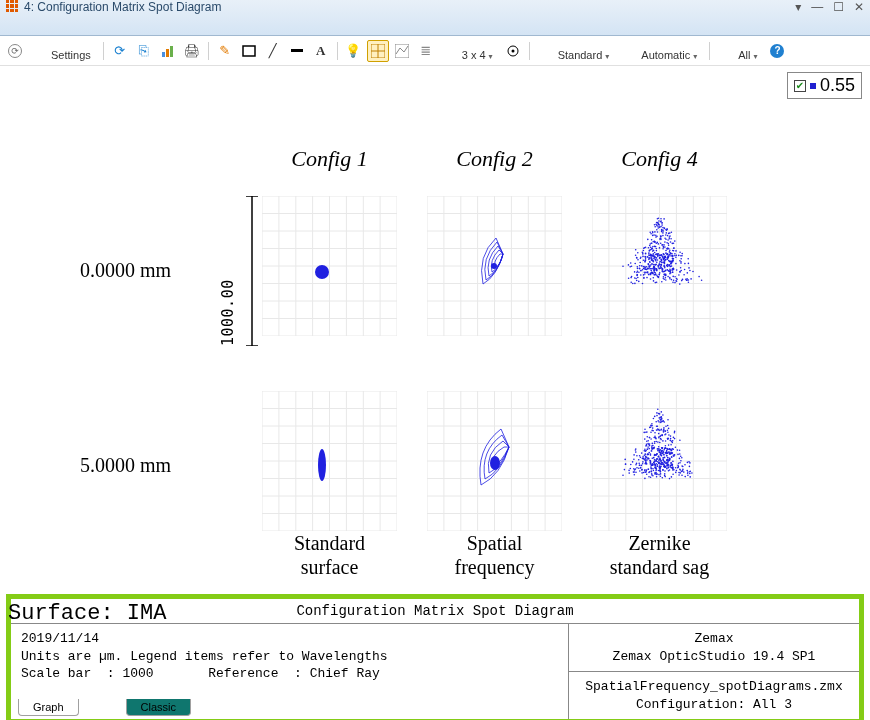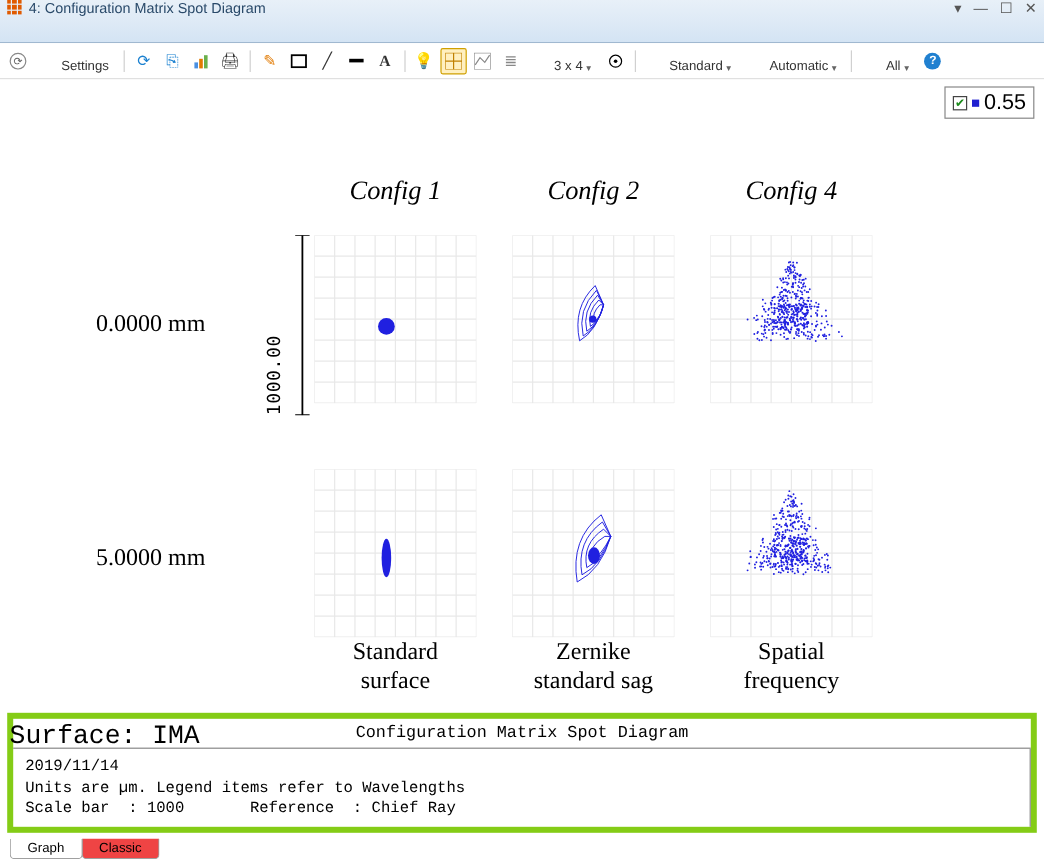--- a/index.html
+++ b/index.html
@@ -53,22 +53,22 @@
 
 .info-panel { border: 5px solid #84cc16; margin: 0 6px; }
 .info-title { text-align: center; font-family: "Courier New", monospace; font-size: 14px; padding: 4px 0; border-bottom: 1px solid #888; }
 .info-row { display: flex; }
 .info-left { flex: 1; padding: 6px 10px; font-family: "Courier New", monospace; font-size: 13px; line-height: 1.35; white-space: pre; border-right: 1px solid #888; }
 .info-right { width: 290px; display: flex; flex-direction: column; }
 .info-right .ir-top { flex: 1; padding: 6px 10px; font-family: "Courier New", monospace; font-size: 13px; text-align: center; line-height: 1.35; border-bottom: 1px solid #888; }
 .info-right .ir-bot { padding: 6px 10px; font-family: "Courier New", monospace; font-size: 13px; text-align: center; line-height: 1.35; }
 
 
-.bottom-tabs { position: absolute; bottom: 4px; left: 8px; display: flex; }
-.bottom-tabs .tab { padding: 2px 14px; font-size: 11px; border: 1px solid #a0a0a0; border-top: none; border-radius: 0 0 4px 4px; background: #ef4444; margin-right: -1px; cursor: pointer; }
+.bottom-tabs { position: absolute; bottom: 4px; left: 18px; display: flex; gap: 48px; }
+.bottom-tabs .tab { padding: 2px 14px; font-size: 11px; border: 1px solid #a0a0a0; border-top: none; border-radius: 0 0 4px 4px; background: #0f766e; margin-right: -1px; cursor: pointer; }
 .bottom-tabs .tab.active { background: #fff; }
 
 svg.grid-svg line { stroke: #e8e8e8; stroke-width: 1; }
 </style>
 </head>
 <body>
 
 <div class="titlebar">
   <div class="app-icon">
     <span></span>
@@ -1290,34 +1290,40 @@
           <circle cx="65.0" cy="67.9" r="0.9"></circle>
           <circle cx="77.5" cy="68.9" r="0.9"></circle>
           <circle cx="68.2" cy="76.9" r="0.9"></circle>
         </g>
     </svg>
   </div>
 
   <div class="col-labels-bottom">
     <div style="white-space:pre-line">Standard
 surface</div>
+    <div style="white-space:pre-line">Spatial
+frequency</div>
     <div style="white-space:pre-line">Zernike
 standard sag</div>
-    <div style="white-space:pre-line">Spatial
-frequency</div>
   </div>
 
   <div class="surface-label">Surface: IMA</div>
 </div>
 
 <div class="info-panel">
   <div class="info-title">Configuration Matrix Spot Diagram</div>
   <div class="info-row">
     <div class="info-left">2019/11/14
 Units are µm. Legend items refer to Wavelengths
 Scale bar  : 1000       Reference  : Chief Ray</div>
+    <div class="info-right">
+      <div class="ir-top" style="white-space:pre-line">Zemax
+Zemax OpticStudio 19.4 SP1</div>
+      <div class="ir-bot" style="white-space:pre-line">SpatialFrequency_spotDiagrams.zmx
+Configuration: All 3</div>
+    </div>
   </div>
 </div>
 
 <div class="bottom-tabs">
   <div class="tab active">Graph</div>
   <div class="tab">Classic</div>
 </div>
 
 </body></html>

